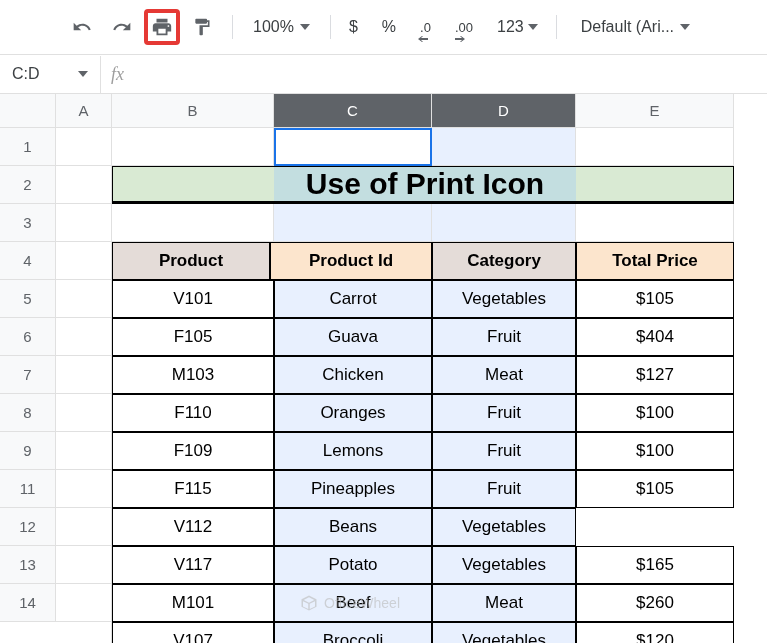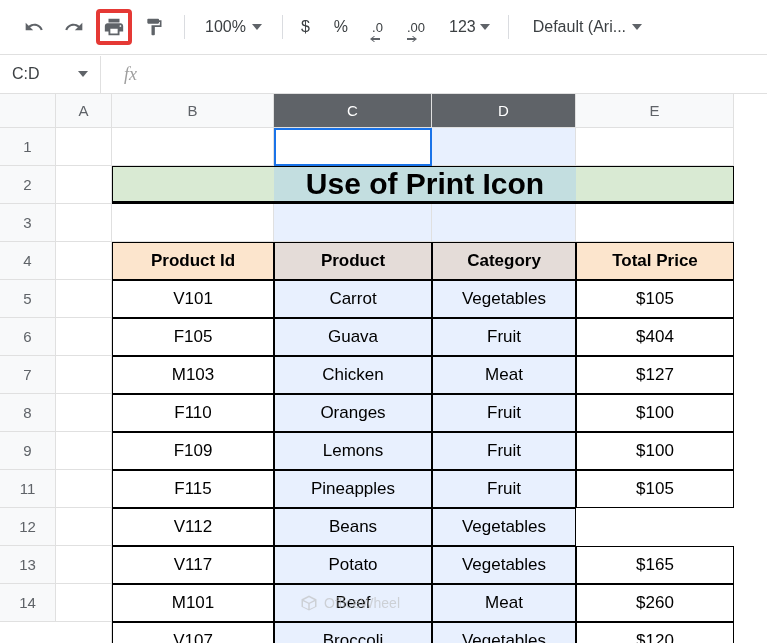--- a/index.html
+++ b/index.html
@@ -1,27 +1,27 @@
 <!DOCTYPE html>
 <html><head>
 <meta charset="utf-8">
 <style>
 * { box-sizing: border-box; margin: 0; padding: 0; }
 body { font-family: Arial, sans-serif; background: #fff; width: 767px; height: 643px; overflow: hidden; }
-.toolbar { height: 54px; display: flex; align-items: center; padding: 0 16px; gap: 4px; }
+.toolbar { height: 54px; display: flex; align-items: center; padding: 0 16px; gap: 4px; margin-left: 48px; }
 .tool-btn { width: 36px; height: 36px; display: flex; align-items: center; justify-content: center; border-radius: 4px; cursor: pointer; }
 .highlighted { border: 4px solid #e53935; }
 .separator { width: 1px; height: 24px; background: #dadce0; margin: 0 8px; }
 .zoom { display: flex; align-items: center; gap: 6px; font-size: 16px; color: #3c4043; padding: 0 8px; }
 .fmt-group { display: flex; align-items: center; gap: 12px; }
 .fmt-btn { font-size: 16px; color: #3c4043; padding: 4px 6px; cursor: pointer; }
 .font-sel { display: flex; align-items: center; gap: 6px; font-size: 16px; color: #3c4043; padding: 0 12px; }
 .formula-bar { height: 40px; border-top: 1px solid #e0e0e0; border-bottom: 1px solid #e0e0e0; display: flex; align-items: center; }
 .name-box { width: 100px; padding: 0 12px; font-size: 16px; color: #3c4043; display: flex; align-items: center; justify-content: space-between; }
-.fx { width: 60px; text-align: center; font-style: italic; font-family: serif; color: #9e9e9e; font-size: 18px; border-left: 1px solid #e0e0e0; padding: 8px 0; }
+.fx { width: 60px; text-align: left; font-style: italic; font-family: serif; color: #9e9e9e; font-size: 18px; border-left: 1px solid #e0e0e0; padding: 8px 10px; }
 .grid { display: flex; }
 .row-hdrs { width: 56px; }
 .corner { height: 34px; background: #f8f9fa; border-right: 1px solid #e0e0e0; border-bottom: 1px solid #e0e0e0; }
 .row-hdr { height: 38px; background: #f8f9fa; border-right: 1px solid #e0e0e0; border-bottom: 1px solid #e0e0e0; display: flex; align-items: center; justify-content: center; font-size: 15px; color: #5f6368; }
 .cols { flex: 1; }
 .col-hdrs { display: flex; height: 34px; }
 .col-hdr { background: #f8f9fa; border-right: 1px solid #e0e0e0; border-bottom: 1px solid #e0e0e0; display: flex; align-items: center; justify-content: center; font-size: 15px; color: #5f6368; }
 .col-hdr.selected { background: #5f6368; color: #fff; }
 .col-a { width: 56px; }
 .col-b { width: 162px; }
@@ -157,22 +157,22 @@
       </div>
       <div class="row">
         <div class="cell col-a"></div>
         <div class="cell col-b"></div>
         <div class="cell col-c sel-col"></div>
         <div class="cell col-d sel-col"></div>
         <div class="cell col-e"></div>
       </div>
       <div class="row">
         <div class="cell col-a"></div>
+        <div class="cell col-c hdr-cell sel-overlay">Product</div>
         <div class="cell col-b hdr-cell">Product Id</div>
-        <div class="cell col-c hdr-cell sel-overlay">Product</div>
         <div class="cell col-d hdr-cell sel-overlay">Category</div>
         <div class="cell col-e hdr-cell">Total Price</div>
       </div>
       <div class="row">
           <div class="cell col-a"></div>
           <div class="cell col-b data-cell">V101</div>
           <div class="cell col-c data-cell sel-overlay">Carrot</div>
           <div class="cell col-d data-cell sel-overlay">Vegetables</div>
           <div class="cell col-e data-cell">$105</div>
         </div>

